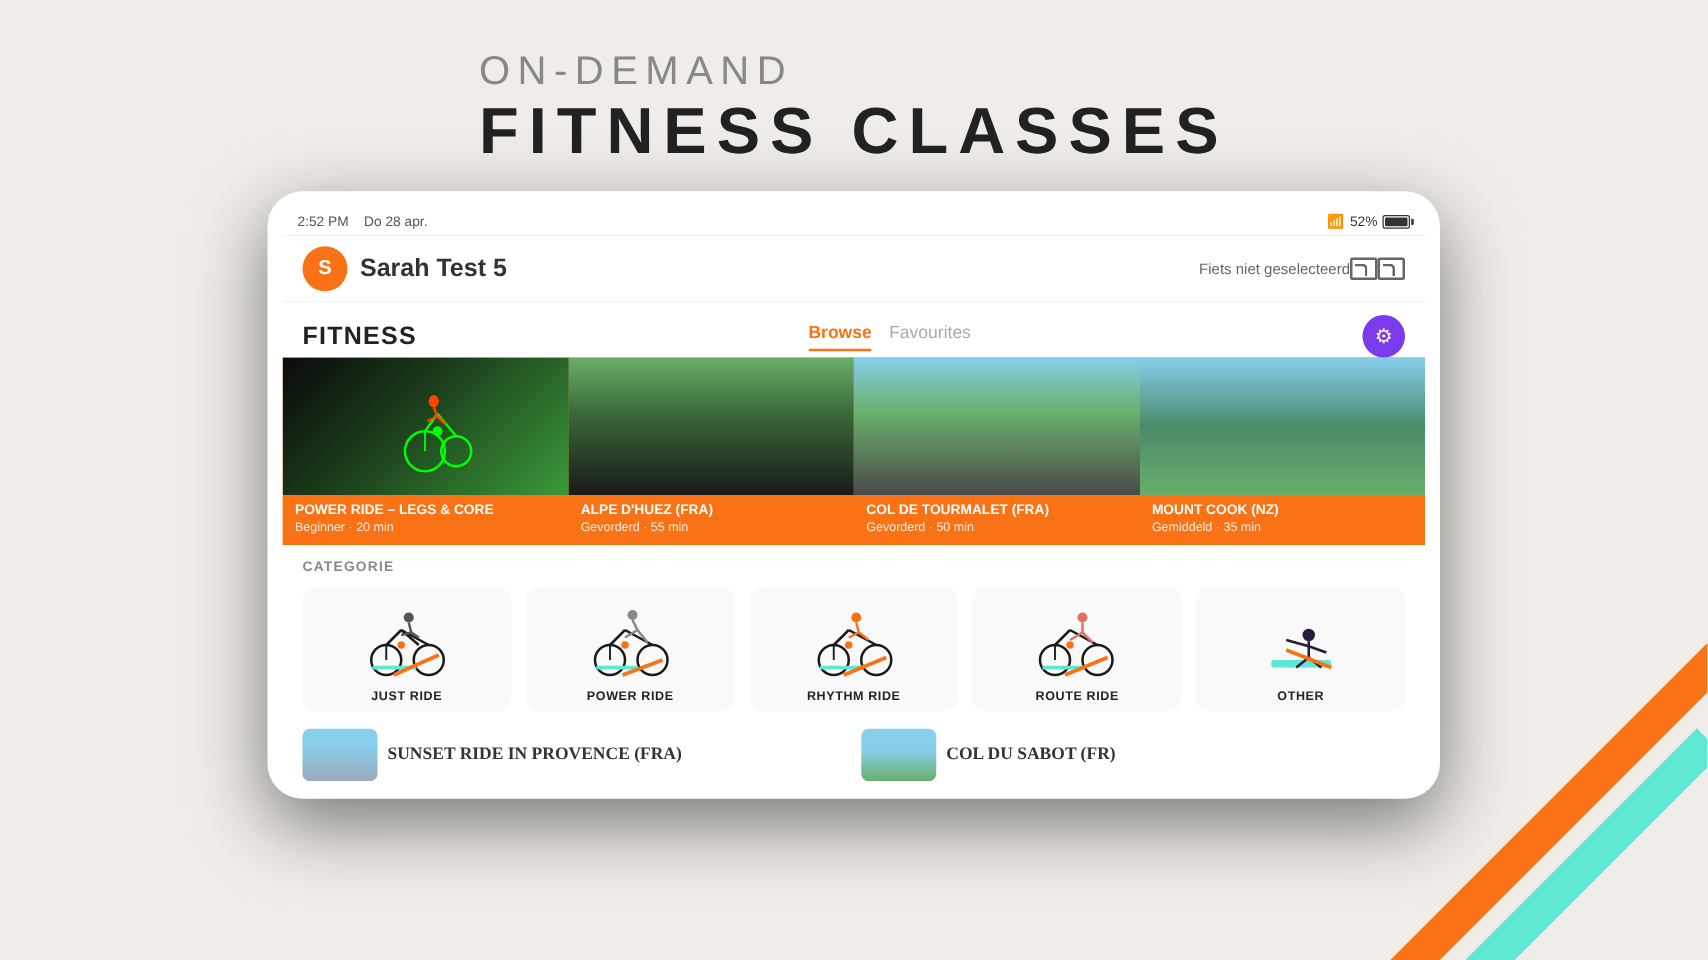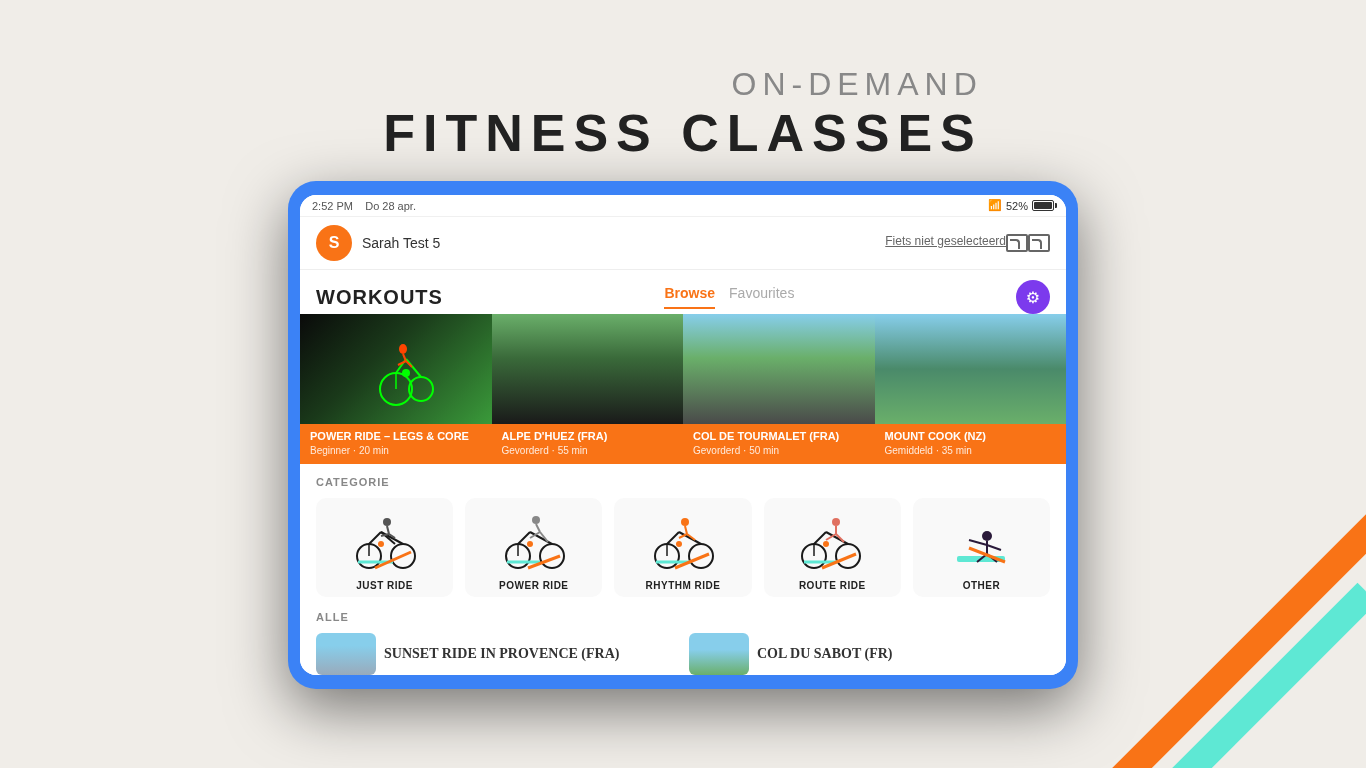--- a/index.html
+++ b/index.html
@@ -11,24 +11,23 @@
       overflow: hidden;
       position: relative;
       display: flex;
       flex-direction: column;
       align-items: center;
       justify-content: flex-start;
     }
 
     
     .page-header {
-      text-align: right;
+      text-align: left;
       padding-top: 38px;
       margin-bottom: 18px;
-      margin-top: 28px;
     }
     .page-subtitle {
       font-size: 32px;
       font-weight: 300;
       color: #888;
       letter-spacing: 6px;
       text-transform: uppercase;
     }
     .page-title {
       font-size: 52px;
@@ -53,22 +52,22 @@
       width: 400px;
       height: 28px;
       transform: rotate(-45deg);
       transform-origin: center;
     }
     .stripe-orange { background: #f97316; bottom: 100px; right: -80px; }
     .stripe-teal { background: #5ee8d4; bottom: 20px; right: -60px; }
 
     
     .tablet-frame {
-      width: 790px;
-      background: #3b82f6;
+      width: 938px;
+      background: #ffffff;
       border-radius: 28px;
       padding: 14px 12px;
       box-shadow: 0 20px 60px rgba(0,0,0,0.5);
       position: relative;
     }
     .tablet-screen {
       background: #fff;
       border-radius: 16px;
       overflow: hidden;
       position: relative;
@@ -110,25 +109,25 @@
       border-bottom: 1px solid #eee;
       gap: 10px;
     }
     .avatar {
       width: 36px; height: 36px; border-radius: 50%;
       background: #f97316;
       color: #fff; font-weight: bold; font-size: 16px;
       display: flex; align-items: center; justify-content: center;
       flex-shrink: 0;
     }
-    .user-name { font-size: 14px; font-weight: 400; color: #333; }
+    .user-name { font-size: 20px; font-weight: 700; color: #333; }
     .header-right {
       margin-left: auto;
-      display: flex; align-items: flex-start; gap: 0;
-      font-size: 12px; color: #666; text-decoration: underline;
+      display: flex; align-items: center; gap: 0;
+      font-size: 12px; color: #666;
     }
     .cast-icon {
       width: 22px; height: 18px;
       border: 2px solid #666; border-radius: 2px;
       position: relative;
       display: inline-flex; align-items: flex-end;
     }
     .cast-icon::after {
       content: '';
       position: absolute; bottom: 1px; left: 2px;
@@ -296,21 +295,21 @@
       <div class="avatar">S</div>
       <div class="user-name">Sarah Test 5</div>
       <div class="header-right">
         <span>Fiets niet geselecteerd</span>
         <div class="cast-icon"></div>
         <div class="cast-icon"></div>
       </div>
     </div>
 
     <div class="workouts-header">
-      <div class="workouts-title">WORKOUTS</div>
+      <div class="workouts-title">FITNESS</div>
       <div class="tabs">
         <div class="tab active">Browse</div>
         <div class="tab">Favourites</div>
       </div>
       <div class="filter-btn">⚙</div>
     </div>
 
     <div class="featured-rides">
 
       <div class="ride-card">
@@ -464,21 +463,20 @@
               <line x1="20" y1="36" x2="56" y2="50" stroke="#f97316" stroke-width="3"></line>
             </svg>
           </div>
           <div class="category-label">OTHER</div>
         </div>
 
       </div>
     </div>
 
     <div class="alle-section">
-      <div class="section-label">ALLE</div>
       <div class="alle-rides">
         <div class="alle-ride-item">
           <div class="alle-thumb img-sunset"></div>
           <div class="alle-ride-name">SUNSET RIDE IN PROVENCE (FRA)</div>
         </div>
         <div class="alle-ride-item">
           <div class="alle-thumb img-col"></div>
           <div class="alle-ride-name">COL DU SABOT (FR)</div>
         </div>
       </div>

